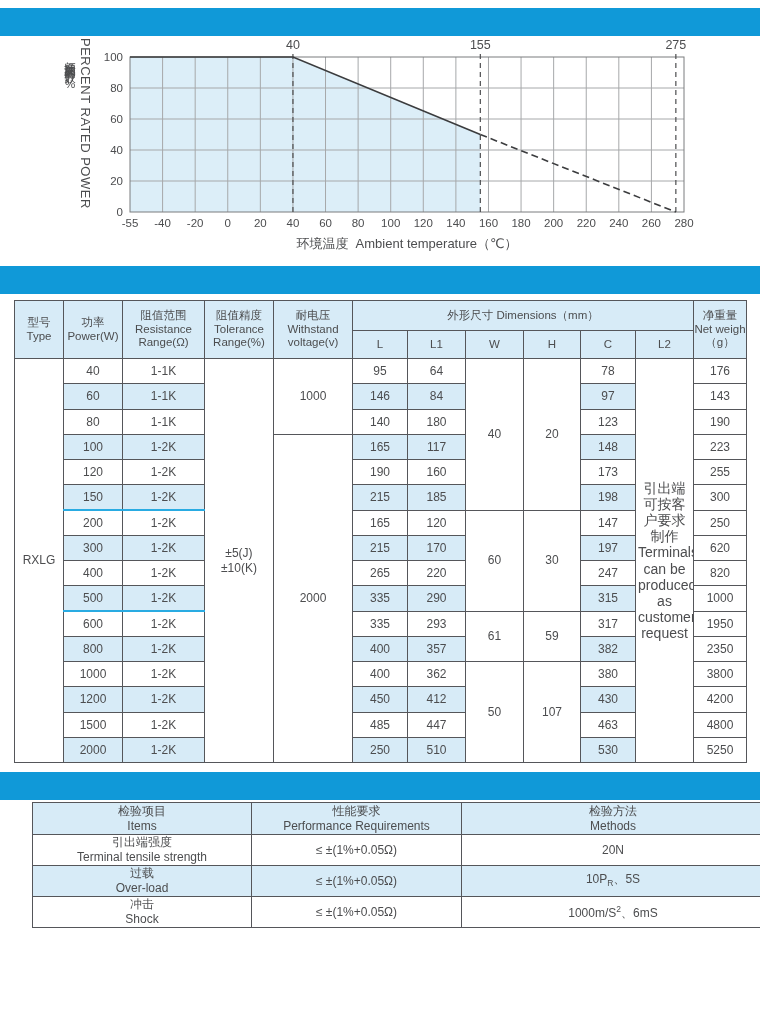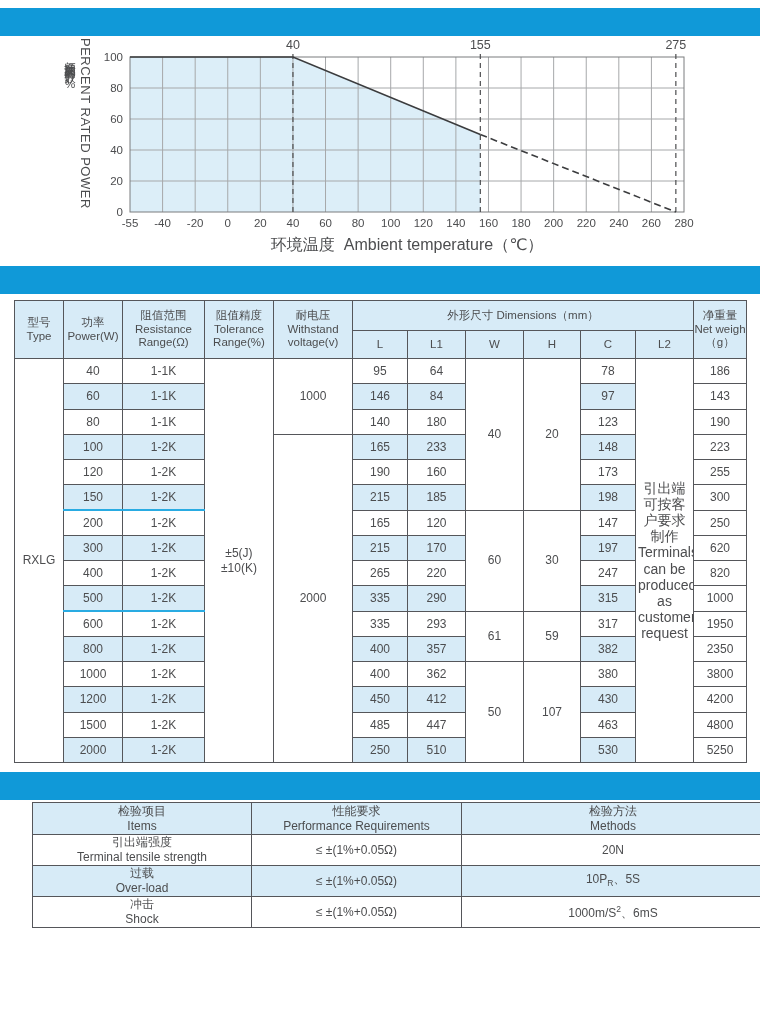--- a/index.html
+++ b/index.html
@@ -14,21 +14,21 @@
        padding-left:40px;box-sizing:border-box;white-space:pre;}
   .bar1{top:8px}.bar2{top:266px}.bar3{top:772px}
   .chart-wrap{position:absolute;top:36px;left:0;width:760px;height:230px;}
   #chart-svg{position:absolute;top:0;left:0;font-family:"Liberation Sans","DejaVu Sans",sans-serif;}
   .ytitle-zh{position:absolute;left:62px;top:16px;height:172px;writing-mode:vertical-rl;
              text-orientation:upright;font-size:11.5px;letter-spacing:1.5px;
              display:flex;align-items:center;color:var(--txt);}
   .ytitle-en{position:absolute;left:78px;top:2px;height:204px;writing-mode:vertical-rl;
              font-size:13px;letter-spacing:.5px;display:flex;align-items:center;color:var(--txt);}
   .xtitle{position:absolute;left:130px;width:554px;top:199px;text-align:center;
-          font-size:16px;color:var(--txt);white-space:pre;}
+          font-size:13px;color:var(--txt);white-space:pre;}
   table{border-collapse:collapse;table-layout:fixed;border-radius:13px;}
   .spec{position:absolute;top:300px;left:14px;width:732px;font-size:12px;color:var(--txt);}
   .spec th,.spec td{border:1px solid var(--border);text-align:center;vertical-align:middle;
                     padding:0;line-height:1.18;overflow:hidden;}
   .spec thead th{background:var(--cellblue);font-weight:normal;font-size:11.5px;}
   .spec thead tr:first-child{height:30px;}
   .spec thead tr:last-child{height:28px;}
   .spec tbody tr{height:25.25px;}
   .spec td.blue{background:var(--cellblue);}
   .spec td.cyanline{border-bottom:2px solid var(--cyan);margin-top:28px;}
@@ -161,21 +161,21 @@
           <td rowspan="3">1000</td>
           <td class="c">95</td>
           <td class="c">64</td>
           <td rowspan="6">40</td>
           <td rowspan="6">20</td>
           <td class="c">78</td>
           <td class="l2cell" rowspan="16">
             <div>引出端可按客户要求制作</div>
             <div>Terminals can be produced as customer's request</div>
           </td>
-          <td>186</td>
+          <td>176</td>
         </tr>
         <tr>
           <td class="c blue">60</td>
           <td class="c blue">1-1K</td>
           <td class="c blue">146</td>
           <td class="c blue">84</td>
           <td class="c blue">97</td>
           <td>143</td>
         </tr>
         <tr>
@@ -184,21 +184,21 @@
           <td class="c">140</td>
           <td class="c">180</td>
           <td class="c">123</td>
           <td>190</td>
         </tr>
         <tr>
           <td class="c blue">100</td>
           <td class="c blue">1-2K</td>
           <td rowspan="13">2000</td>
           <td class="c blue">165</td>
-          <td class="c blue">233</td>
+          <td class="c blue">117</td>
           <td class="c blue">148</td>
           <td>223</td>
         </tr>
         <tr>
           <td class="c">120</td>
           <td class="c">1-2K</td>
           <td class="c">190</td>
           <td class="c">160</td>
           <td class="c">173</td>
           <td>255</td>

